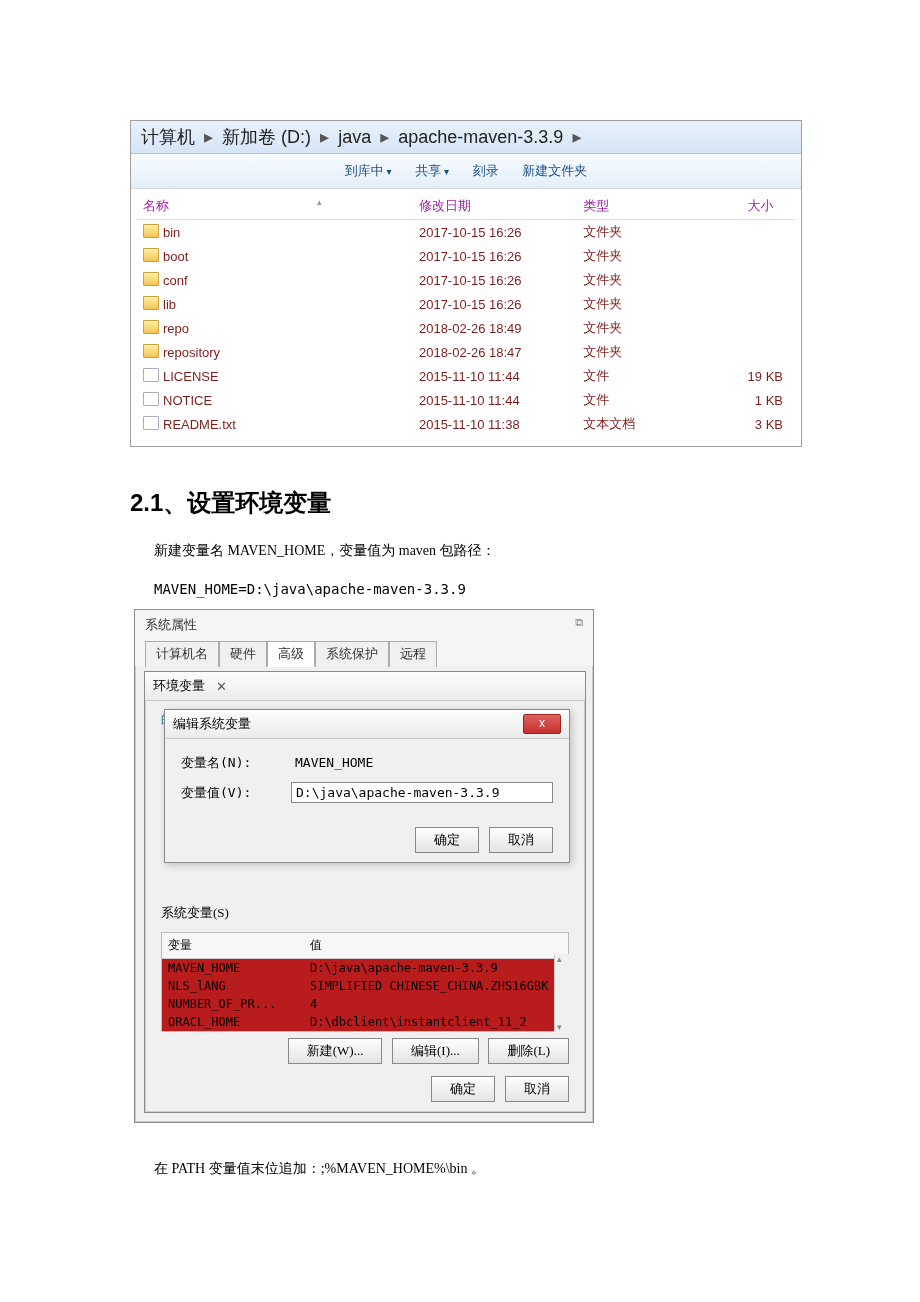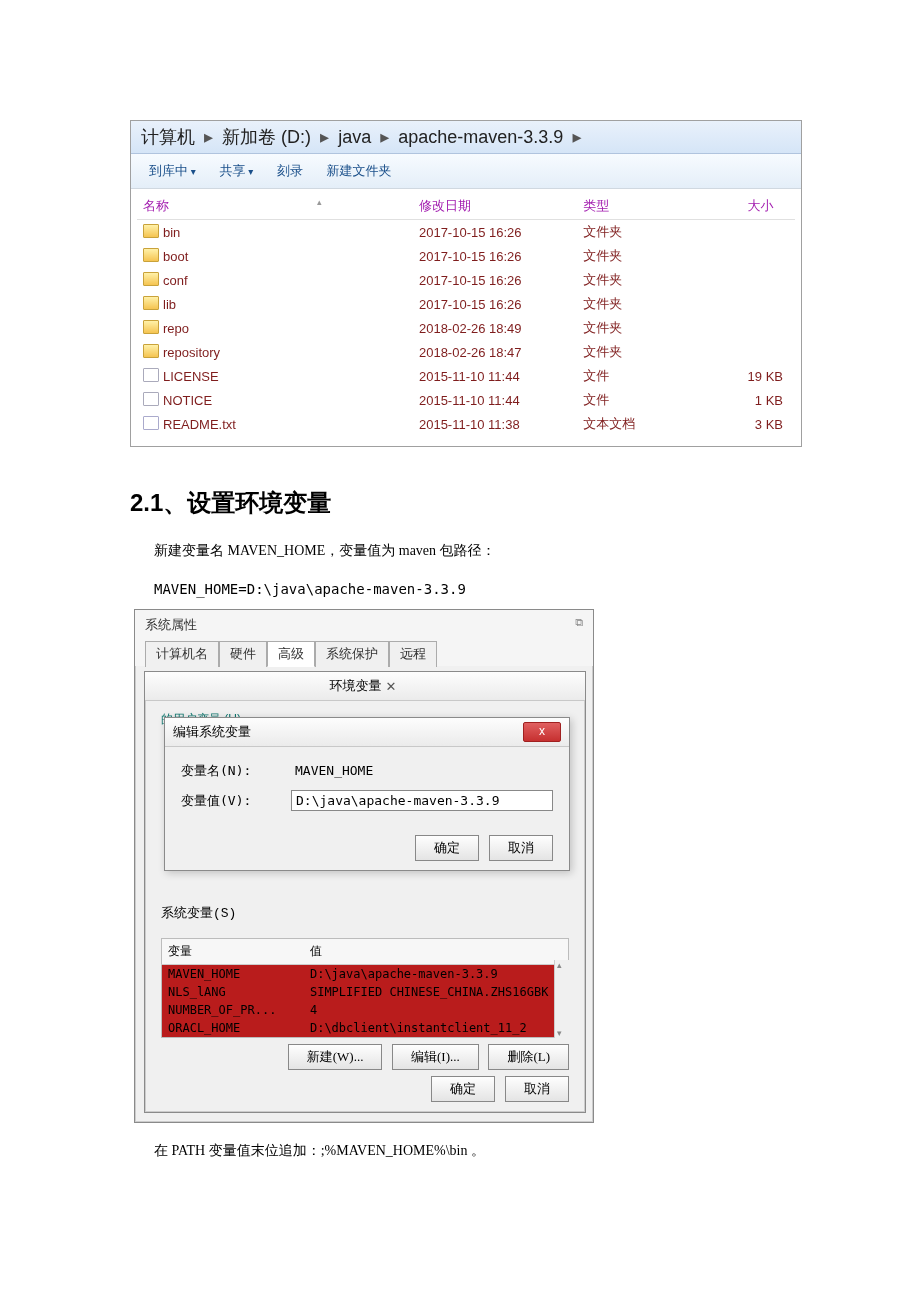--- a/index.html
+++ b/index.html
@@ -34,20 +34,21 @@
   .addressbar .sep {
     color: #555;
     padding: 0 4px;
   }
   .toolbar {
     background: linear-gradient(#f7fbff, #e4eef8);
     border-bottom: 1px solid #d0d8e0;
     padding: 6px 8px;
     font-size: 13px;
     color: #1a4f8a;
+    text-align: center;
   }
   .toolbar .titem {
     display: inline-block;
     padding: 2px 10px;
     color: #1a4f8a;
   }
   .toolbar .dd::after {
     content: " ▾";
     font-size: 10px;
     color: #1a4f8a;
@@ -183,42 +184,43 @@
   .win.envvar {
     left: 10px; top: 62px; width: 440px; height: 440px;
     background: #f0f0f0;
   }
   .envvar .titlebar2 {
     background: linear-gradient(#fdfdfd, #ebebeb);
     border-bottom: 1px solid #c8c8c8;
     padding: 5px 8px;
     font-size: 13px;
     display: flex;
-    justify-content: center;
+    justify-content: flex-start;
     align-items: center;
+    gap: 7px;
   }
   .closebtn {
     font-family: Arial;
     font-size: 13px;
     color: #555;
     cursor: pointer;
     padding: 0 4px;
   }
   .envvar .inner {
     padding: 10px 16px;
     font-size: 13px;
   }
   .group-label {
     color: #0f766e;
     margin-bottom: 4px;
     font-size: 12px;
   }
 
   .win.editvar {
-    left: 30px; top: 108px; width: 404px; height: 152px;
+    left: 30px; top: 100px; width: 404px; height: 152px;
     background: #f0f0f0;
     z-index: 5;
     box-shadow: 2px 2px 8px rgba(0,0,0,0.2);
   }
   .editvar .titlebar3 {
     background: linear-gradient(#fdfdfd, #ebebeb);
     border-bottom: 1px solid #c8c8c8;
     padding: 4px 8px;
     display: flex;
     justify-content: space-between;
@@ -272,22 +274,22 @@
     margin-left: 6px;
     cursor: pointer;
     font-family: SimSun, serif;
   }
 
   .sysvar-section {
     margin-top: 176px;
     font-size: 13px;
   }
   .sysvar-label {
-    font-family: Liberation Mono, monospace;
-    margin-bottom: 16px;
+    font-family: Liberation Serif, serif;
+    margin-bottom: 10px;
   }
   .sysvar-table {
     border: 1px solid #bcbcbc;
     background: #b91c1c;
     width: 100%;
     border-collapse: collapse;
     font-size: 12px;
     font-family: SimSun, monospace;
   }
   .sysvar-table th {
@@ -322,21 +324,21 @@
     text-align: right;
     margin-top: 6px;
   }
   .envvar .footbtns {
     position: absolute;
     bottom: 10px;
     right: 16px;
   }
 
   .trailing-text {
-    margin-top: 8px;
+    margin-top: 26px;
   }
 </style>
 </head>
 <body>
 
 <div class="page">
 
   <div class="explorer">
     <div class="addressbar">
       <span class="crumb">计算机</span>

